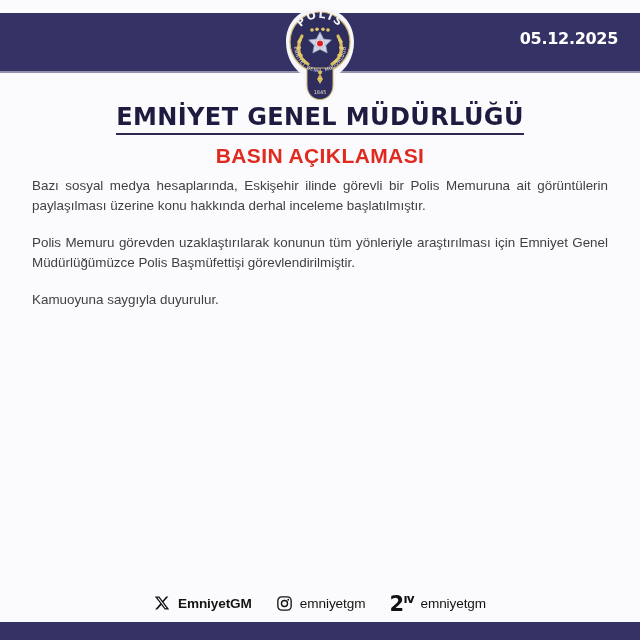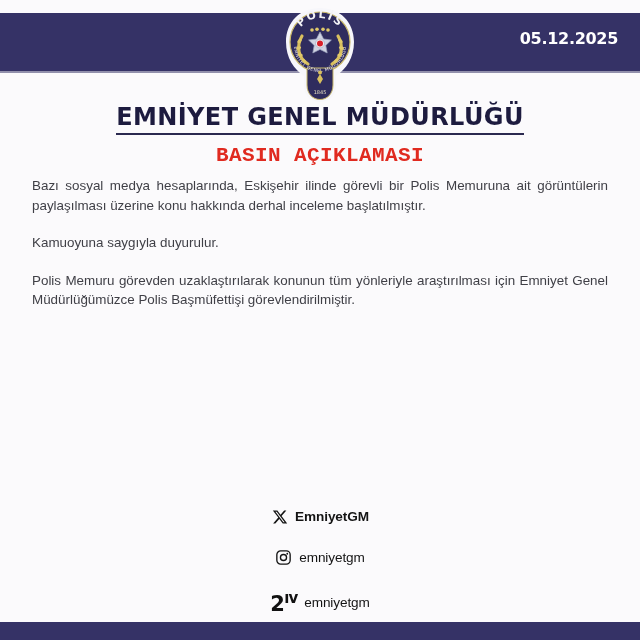--- a/index.html
+++ b/index.html
@@ -77,21 +77,21 @@
     font-size: 24px;
     font-weight: bold;
     color: #1d1b3f;
     letter-spacing: 0.4px;
     border-bottom: 2px solid #2b2950;
     padding-bottom: 3px;
     line-height: 1.1;
   }
   .sub-title {
     margin-top: 9px;
-    font-family: Liberation Mono, monospace;
+    font-family: Liberation Sans, sans-serif;
     font-size: 21px;
     font-weight: bold;
     color: #e02a20;
     letter-spacing: 0.4px;
     line-height: 1.1;
   }
 
   
   .body-block {
     position: absolute;
@@ -114,21 +114,20 @@
   
   .footer-social {
     position: absolute;
     left: 0;
     bottom: 26px;
     width: 640px;
     display: flex;
     justify-content: center;
     align-items: center;
     gap: 24px;
-    flex-direction: column;
   }
   .social-item {
     display: flex;
     align-items: center;
     gap: 7px;
   }
   .social-icon {
     display: flex;
     align-items: center;
     justify-content: center;
@@ -150,21 +149,21 @@
     font-family: "DejaVu Sans", sans-serif;
     font-size: 21px;
     font-weight: bold;
     color: #111111;
     line-height: 1;
     letter-spacing: -0.5px;
     position: relative;
     top: 1px;
   }
   .tiktok-mark sup {
-    font-size: 15px;
+    font-size: 12px;
     font-weight: bold;
     vertical-align: super;
     letter-spacing: -1px;
   }
 
   .footer-bar {
     position: absolute;
     left: 0;
     bottom: 0;
     width: 640px;
@@ -233,22 +232,22 @@
     </svg>
   </div>
 
   <div class="title-block">
     <div class="main-title">EMNİYET GENEL MÜDÜRLÜĞÜ</div>
     <div class="sub-title">BASIN AÇIKLAMASI</div>
   </div>
 
   <div class="body-block">
     <p class="para">Bazı sosyal medya hesaplarında, Eskişehir ilinde görevli bir Polis Memuruna ait görüntülerin paylaşılması üzerine konu hakkında derhal inceleme başlatılmıştır.</p>
+    <p class="para">Polis Memuru görevden uzaklaştırılarak konunun tüm yönleriyle araştırılması için Emniyet Genel Müdürlüğümüzce Polis Başmüfettişi görevlendirilmiştir.</p>
     <p class="para no-justify">Kamuoyuna saygıyla duyurulur.</p>
-    <p class="para">Polis Memuru görevden uzaklaştırılarak konunun tüm yönleriyle araştırılması için Emniyet Genel Müdürlüğümüzce Polis Başmüfettişi görevlendirilmiştir.</p>
   </div>
 
   <div class="footer-social">
 
     <div class="social-item">
       <span class="social-icon">
         <svg viewBox="0 0 24 24" width="16" height="16" fill="currentColor">
           <path d="M18.244 2.25h3.308l-7.227 8.26 8.502 11.24H16.17l-5.214-6.817L4.99 21.75H1.68l7.73-8.835L1.254 2.25H8.08l4.713 6.231zm-1.161 17.52h1.833L7.084 4.126H5.117z"></path>
         </svg>
       </span>

